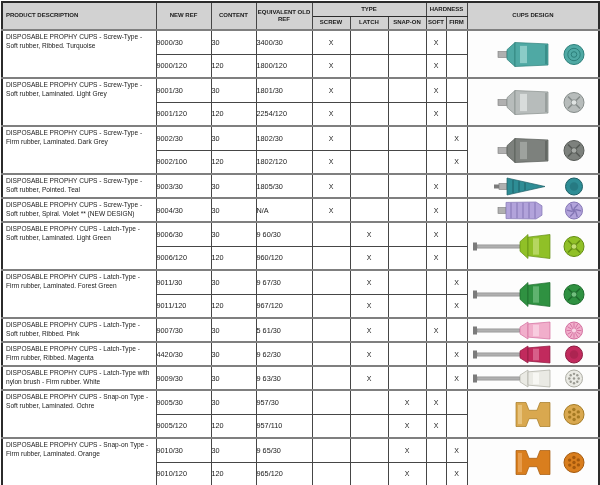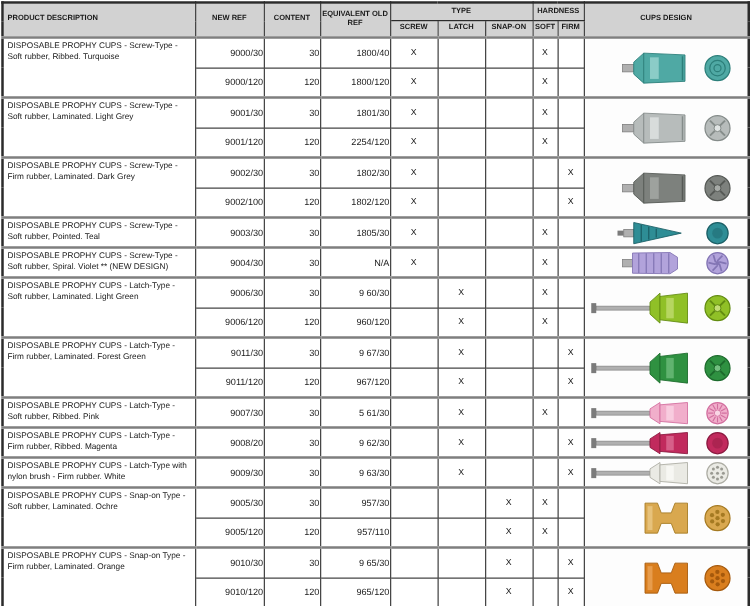--- a/index.html
+++ b/index.html
@@ -7,21 +7,21 @@
   table{border-collapse:collapse;table-layout:fixed;width:597px;margin:1px 0 0 1px;border:2px solid #2b2b2b;}
   td,th{border:1px solid #464646;padding:0;overflow:hidden;vertical-align:top;}
   thead th{background:#d2d2d2;font-size:6px;font-weight:bold;text-align:center;vertical-align:middle;line-height:1.2;border-bottom-color:#2b2b2b;}
   thead tr.h1 th{height:13px;}
   thead tr.h2 th{height:12px;}
   th.left{text-align:left;padding-left:3px;}
   tbody tr{height:24px;}
   tbody tr.gs td{border-top:2px solid #7f7f7f;}
   td.desc{font-size:6.6px;line-height:1.32;padding:2px 3px 0 3px;vertical-align:top;}
   td.desc .dtxt{max-height:21px;overflow:hidden;display:block;}
-  td.val{font-size:7.3px;text-align:right;vertical-align:middle;}
+  td.val{font-size:7.3px;text-align:left;vertical-align:middle;}
   td.mark{font-size:7px;text-align:center;vertical-align:middle;font-weight:normal;}
   td.design{text-align:center;vertical-align:middle;background:#fdfdfd;}
   td.design svg{display:block;margin:0 auto;}
 </style>
 </head>
 <body>
 
 <table>
   <colgroup>
     <col style="width:154px">
@@ -53,21 +53,21 @@
       <th>FIRM</th>
     </tr>
   </thead>
   <tbody>
       <tr class="gs">
         <td class="desc" rowspan="2">
           <span class="dtxt">DISPOSABLE PROPHY CUPS -  Screw-Type - Soft rubber, Ribbed. Turquoise</span>
         </td>
         <td class="val">9000/30</td>
         <td class="val">30</td>
-        <td class="val">1800/40</td>
+        <td class="val">3400/30</td>
         <td class="mark">X</td>
         <td class="mark"></td>
         <td class="mark"></td>
         <td class="mark">X</td>
         <td class="mark"></td>
         <td class="design" rowspan="2">
           <svg width="126" height="43" viewBox="0 0 126 43">
     <rect x="28" y="18.5" width="9" height="6" fill="#b0b0b0" stroke="#7b7b7b" stroke-width="0.6"></rect>
     <polygon points="37,16.7 45,9.5 45,33.5 37,26.3" fill="#4fa9a4" stroke="#2c7f7a" stroke-width="0.7" stroke-linejoin="round"></polygon>
     <polygon points="45,9.5 78,10.94 78,32.06 45,33.5" fill="#4fa9a4" stroke="#2c7f7a" stroke-width="0.7" stroke-linejoin="round"></polygon>
@@ -331,21 +331,21 @@
             <line x1="105.615" y1="6.7027379457762635" x2="107.74" y2="3.022129979692399" stroke="#d26f9f" stroke-width="0.9"></line>
             <line x1="106.79726205422374" y1="7.884999999999999" x2="110.47787002030759" y2="5.759999999999996" stroke="#d26f9f" stroke-width="0.9"></line>
             <circle cx="104" cy="9.5" r="2.55" fill="#f9d6e5" stroke="#d26f9f" stroke-width="0.7"></circle>
           </svg>
         </td>
       </tr>
       <tr class="gs">
         <td class="desc" rowspan="1">
           <span class="dtxt">DISPOSABLE PROPHY CUPS -  Latch-Type - Firm rubber, Ribbed. Magenta</span>
         </td>
-        <td class="val">9008/20</td>
+        <td class="val">4420/30</td>
         <td class="val">30</td>
         <td class="val">9 62/30</td>
         <td class="mark"></td>
         <td class="mark">X</td>
         <td class="mark"></td>
         <td class="mark"></td>
         <td class="mark">X</td>
         <td class="design" rowspan="1">
           <svg width="126" height="19" viewBox="0 0 126 19">
     <rect x="3" y="5.5" width="4" height="8" fill="#7b7b7b"></rect>

